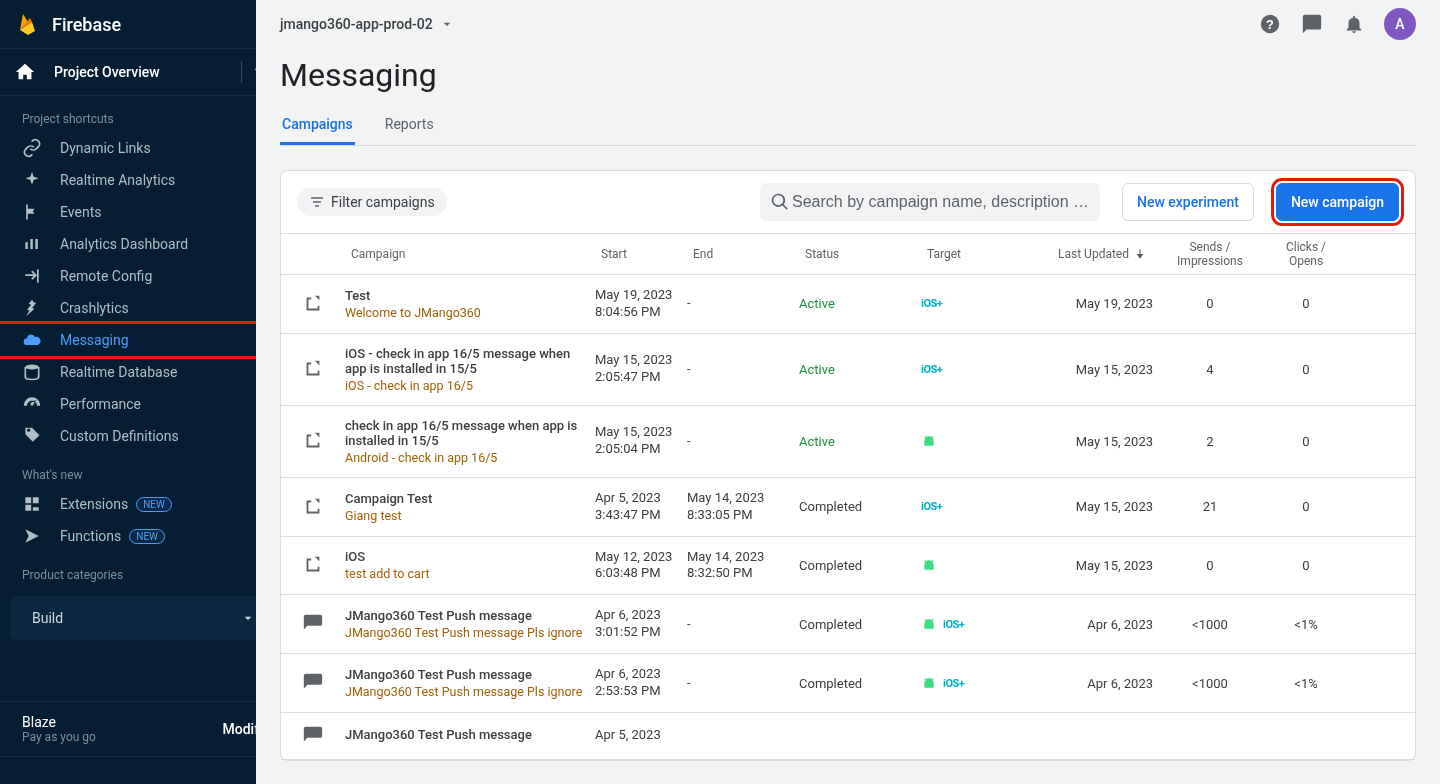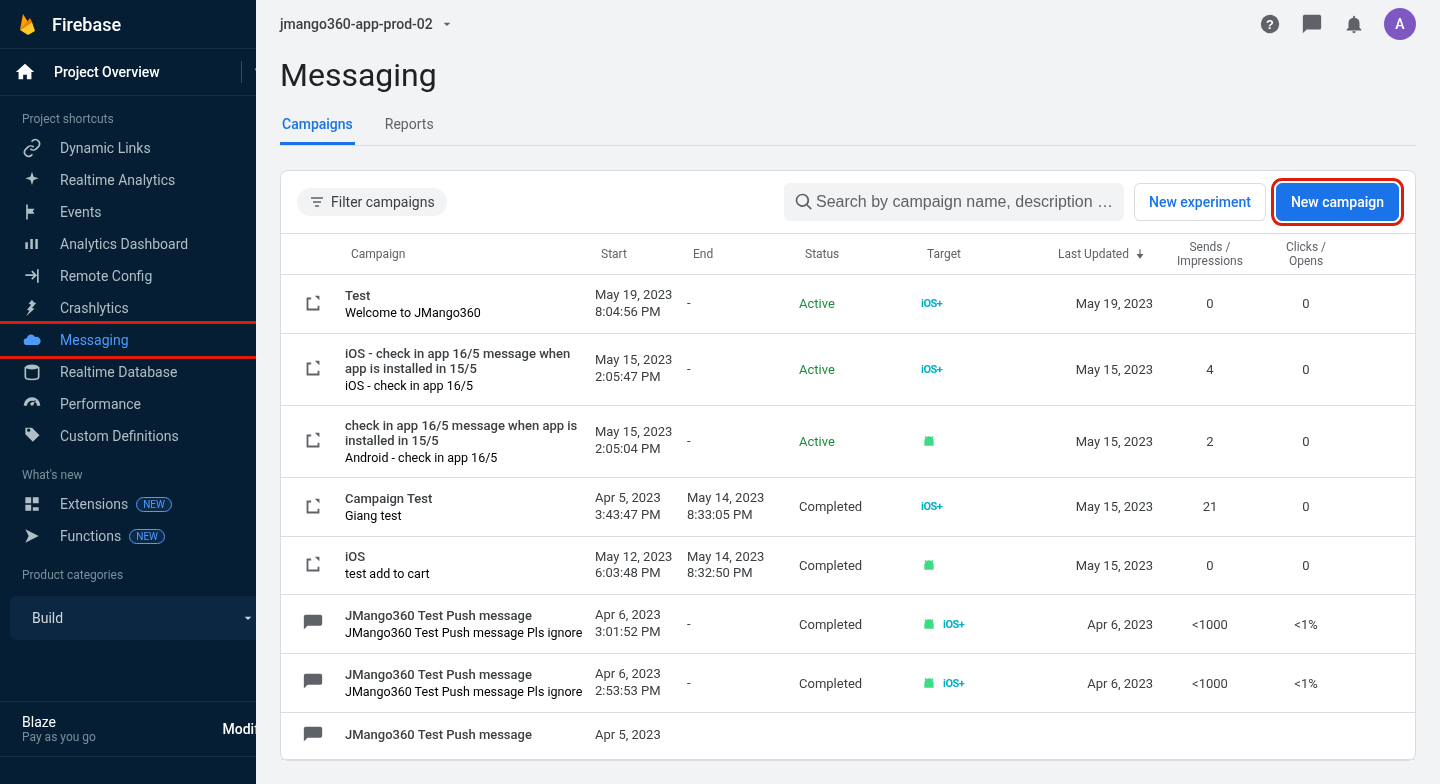--- a/index.html
+++ b/index.html
@@ -146,21 +146,21 @@
 
   .content {
     padding: 24px; overflow-y: auto; flex: 1;
     background: var(--fb-bg);
   }
   .card {
     background: #fff; border: 1px solid var(--fb-border); border-radius: 8px;
   }
   .toolbar {
     display: flex; align-items: center;
-    padding: 12px 16px; gap: 10px;
+    padding: 12px 16px; gap: 22px;
   }
   .chip {
     display: inline-flex; align-items: center; gap: 6px;
     background: #f1f3f4; border-radius: 16px; padding: 6px 12px;
     color: #3c4043;
   }
   .search-wrap {
     margin-left: auto;
     display: flex; align-items: center;
     background: #f1f3f4; border-radius: 6px;
@@ -197,21 +197,21 @@
     border-bottom: 1px solid var(--fb-border);
     padding: 12px 0;
     font-size: 13px; color: var(--fb-text-dark);
     cursor: pointer;
   }
   .row-icon {
     display: flex; align-items: center; justify-content: center;
     color: #5f6368;
   }
   .camp-title { font-weight: 500; margin-bottom: 2px; }
-  .camp-sub { font-size: 12.5px; color: #000000; }
+  .camp-sub { font-size: 12.5px; color: #a16207; }
   .dt { font-size: 13px; line-height: 1.3; }
   .status-active { color: var(--fb-green); }
   .target-icons { display: flex; gap: 6px; align-items: center; font-size: 11px; font-weight: 700; }
   .ios-plus { color: var(--fb-cyan); letter-spacing: -0.5px;}
   .android-ic { width: 16px; height: 16px; fill: #3ddc84; }
   .num { text-align: center; }
 
   .th-sorted { display: inline-flex; align-items: center; gap: 4px; }
 </style>
 </head>

